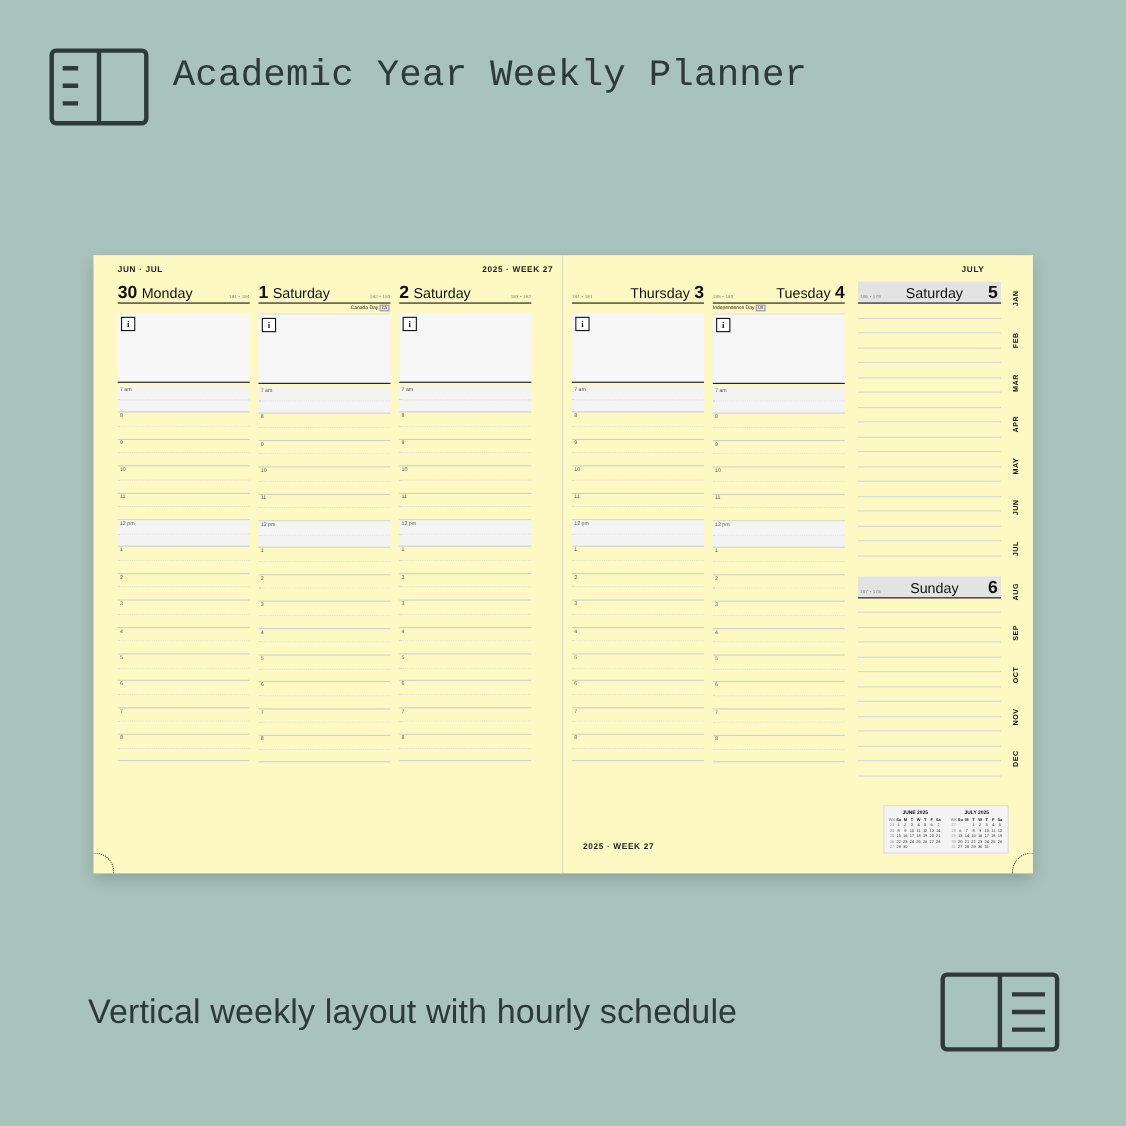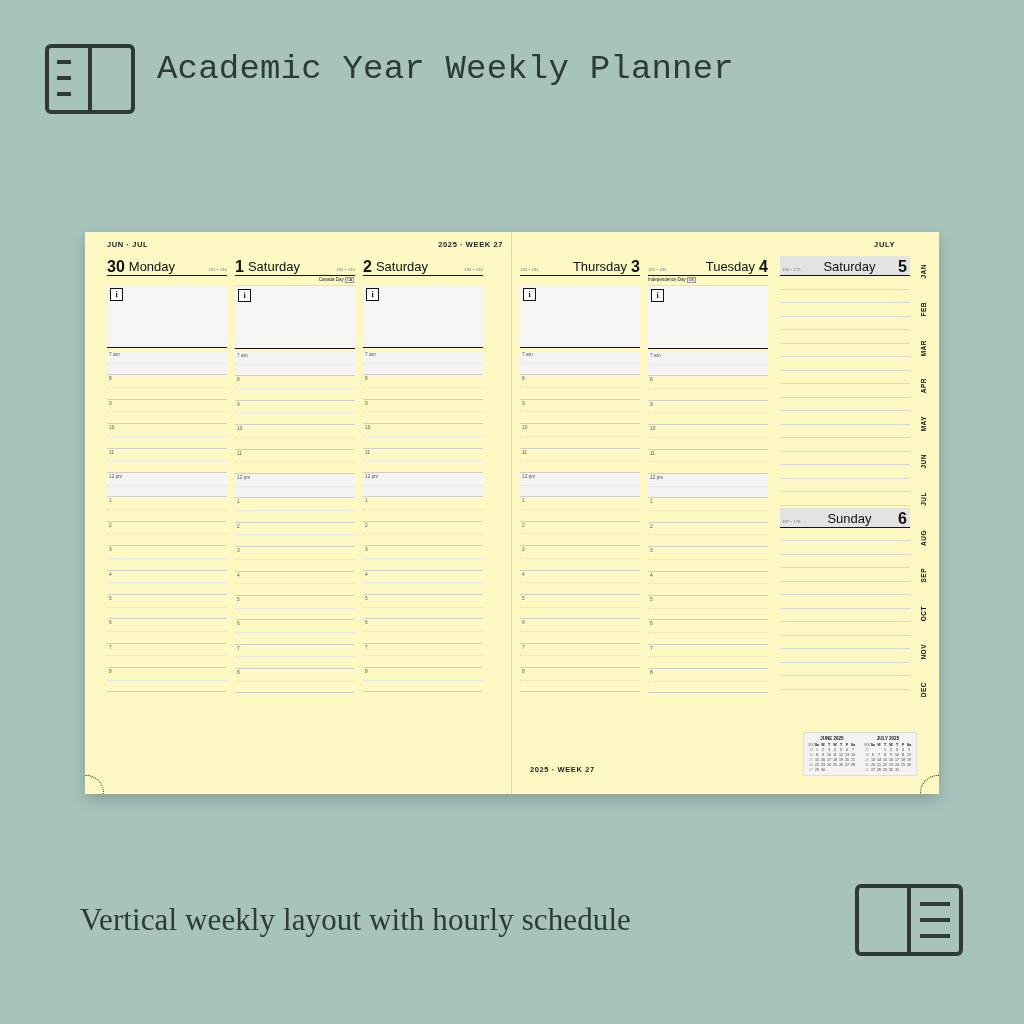--- a/index.html
+++ b/index.html
@@ -41,21 +41,20 @@
     right: 60px;
     top: 880px;
     display: flex;
     align-items: center;
     justify-content: space-between;
   }
   .footer-text {
     color: #2d3a38;
     font-size: 31px;
     letter-spacing: 0.1px;
-    font-family: Liberation Serif, serif;
   }
   .book-icon-small { width: 110px; height: 80px; flex: none; }
 
   
   .spread {
     position: absolute;
     left: 85px;
     top: 232px;
     width: 854px;
     height: 562px;
@@ -630,21 +629,21 @@
             <div class="we-line"></div>
             <div class="we-line"></div>
             <div class="we-line"></div>
             <div class="we-line"></div>
             <div class="we-line"></div>
             <div class="we-line"></div>
             <div class="we-line"></div>
           </div>
         </div>
 
-        <div class="weekend-block" style="margin-top:2px;">
+        <div class="weekend-block" style="margin-top:18px;">
           <div class="we-head">
             <span class="daynum-meta" style="padding-left:2px;">187 • 178</span>
             <span class="day-name" style="text-align:center;">Sunday</span>
             <span class="day-num" style="padding-right:3px;">6</span>
           </div>
           <div class="we-lines">
             <div class="we-line"></div>
             <div class="we-line"></div>
             <div class="we-line"></div>
             <div class="we-line"></div>

